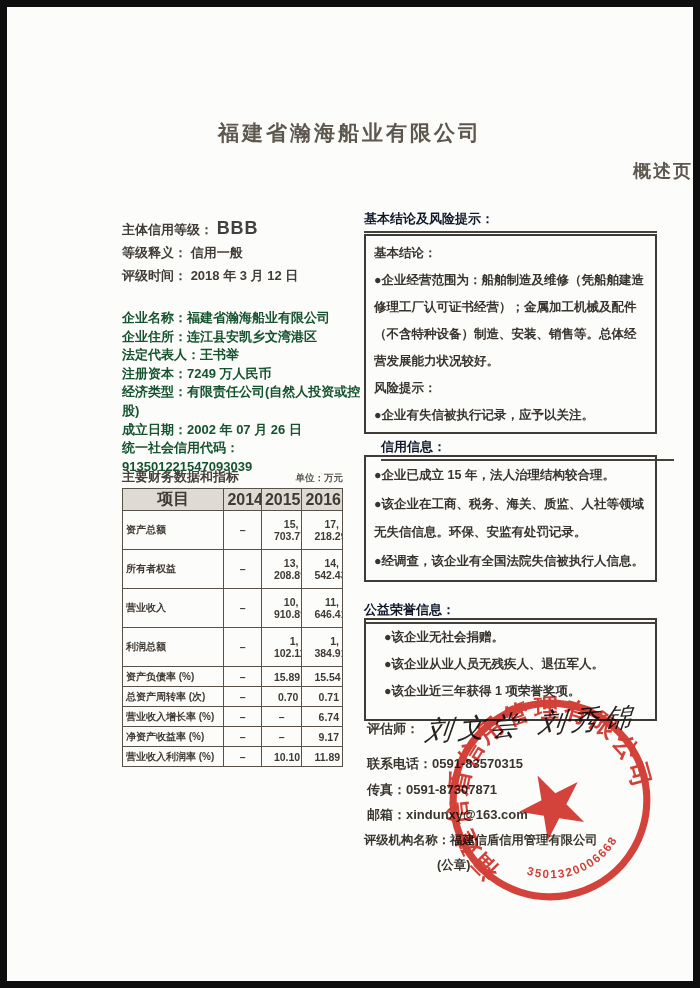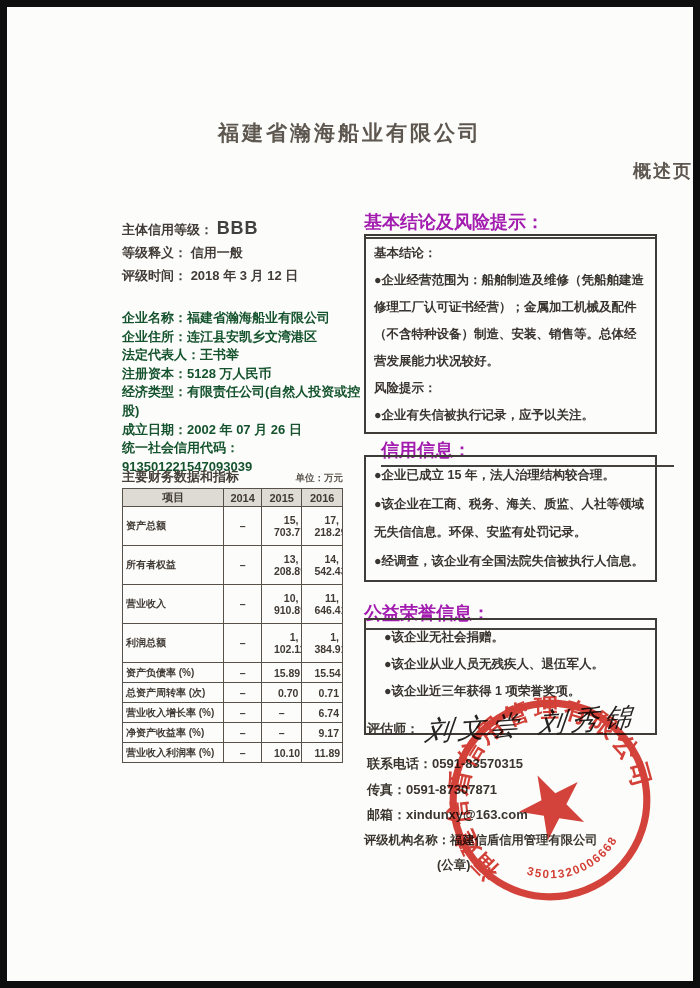--- a/index.html
+++ b/index.html
@@ -19,37 +19,37 @@
   .grade-val{font-size:18px;font-weight:600;letter-spacing:1px;color:#404040;}
   .company{top:302px;left:115px;width:245px;font-size:13px;font-weight:700;
            line-height:18.6px;color:#14532d;}
   .fin-head{top:461px;left:115px;width:221px;}
   .fin-title{font-size:13px;font-weight:700;color:#45403a;float:left;}
   .fin-unit{font-size:9.5px;font-weight:600;color:#5a544d;float:right;margin-top:4px;}
 
   table.fin{top:481px;left:115px;width:221px;border-collapse:collapse;table-layout:fixed;
             font-size:10.5px;color:#403a34;position:absolute;}
   table.fin th,table.fin td{border:1px solid #57514a;padding:0 3px;overflow:hidden;}
-  table.fin th{height:17px;background:#dedad4;font-size:11px;font-weight:700;text-align:center;}
+  table.fin th{height:17px;background:#dedad4;font-size:16px;font-weight:700;text-align:center;}
   table.fin td.lbl{text-align:left;font-weight:600;font-size:10px;}
   table.fin td.num{text-align:right;font-weight:600;padding-left:12px;}
   table.fin td.dash{text-align:center;font-weight:600;}
   tr.tall td{height:38px;}
   tr.short td{height:19px;}
   .c0{width:100px;} .c1{width:37px;} .c2{width:40px;} .c3{width:40px;}
 
   
-  .rcol-head{left:357px;width:293px;font-size:18px;font-weight:700;color:#a21caf;
+  .rcol-head{left:357px;width:293px;font-size:13px;font-weight:700;color:#0f172a;
              border-bottom:2px solid #45413c;padding-bottom:3px;}
   .h1{top:203px;} .h2{top:431px;margin-left:17px;} .h3{top:594px;}
   .rbox{left:357px;width:293px;border:2px solid #3f3b36;box-sizing:border-box;
         padding:4px 8px;font-size:12.5px;font-weight:700;color:#38342f;}
   .b1{top:227px;height:200px;} .b1 p{margin:0;line-height:27px;}
   .b2{top:448px;height:127px;} .b2 p{margin:0;line-height:28.5px;}
-  .b3{top:611px;height:117px;padding-left:18px;}  .b3 p{margin:0;line-height:27px;}
+  .b3{top:611px;height:103px;padding-left:18px;}  .b3 p{margin:0;line-height:27px;}
 
   
   .contact{top:704px;left:360px;width:300px;font-size:13px;font-weight:700;color:#3a362f;}
   .contact .cl{line-height:25.5px;}
   .sig-line{height:40px;line-height:40px;}
   .signature{display:inline-block;font-family:"DejaVu Serif",serif;font-style:italic;
              font-size:27px;font-weight:400;color:#262421;letter-spacing:6px;
              transform:rotate(-4deg) skewX(-10deg);margin-left:6px;}
   .agency-line{font-size:12.3px;line-height:24px;margin-left:-3px;}
   .seal-note{font-size:12.5px;padding-left:70px;line-height:26px;}
@@ -77,21 +77,21 @@
     <div class="line">
       <span>评级时间：</span>
       <span>2018 年 3 月 12 日</span>
     </div>
   </div>
 
   <div class="abs company">
     <div><span>企业名称：</span><span>福建省瀚海船业有限公司</span></div>
     <div><span>企业住所：</span><span>连江县安凯乡文湾港区</span></div>
     <div><span>法定代表人：</span><span>王书举</span></div>
-    <div><span>注册资本：</span><span>5128 万人民币</span></div>
+    <div><span>注册资本：</span><span>7249 万人民币</span></div>
     <div><span>经济类型：</span><span>有限责任公司(自然人投资或控股)</span></div>
     <div><span>成立日期：</span><span>2002 年 07 月 26 日</span></div>
     <div><span>统一社会信用代码：</span><span>913501221547093039</span></div>
   </div>
 
   <div class="abs fin-head">
     <span class="fin-title">主要财务数据和指标</span>
     <span class="fin-unit">单位：万元</span>
   </div>
 

